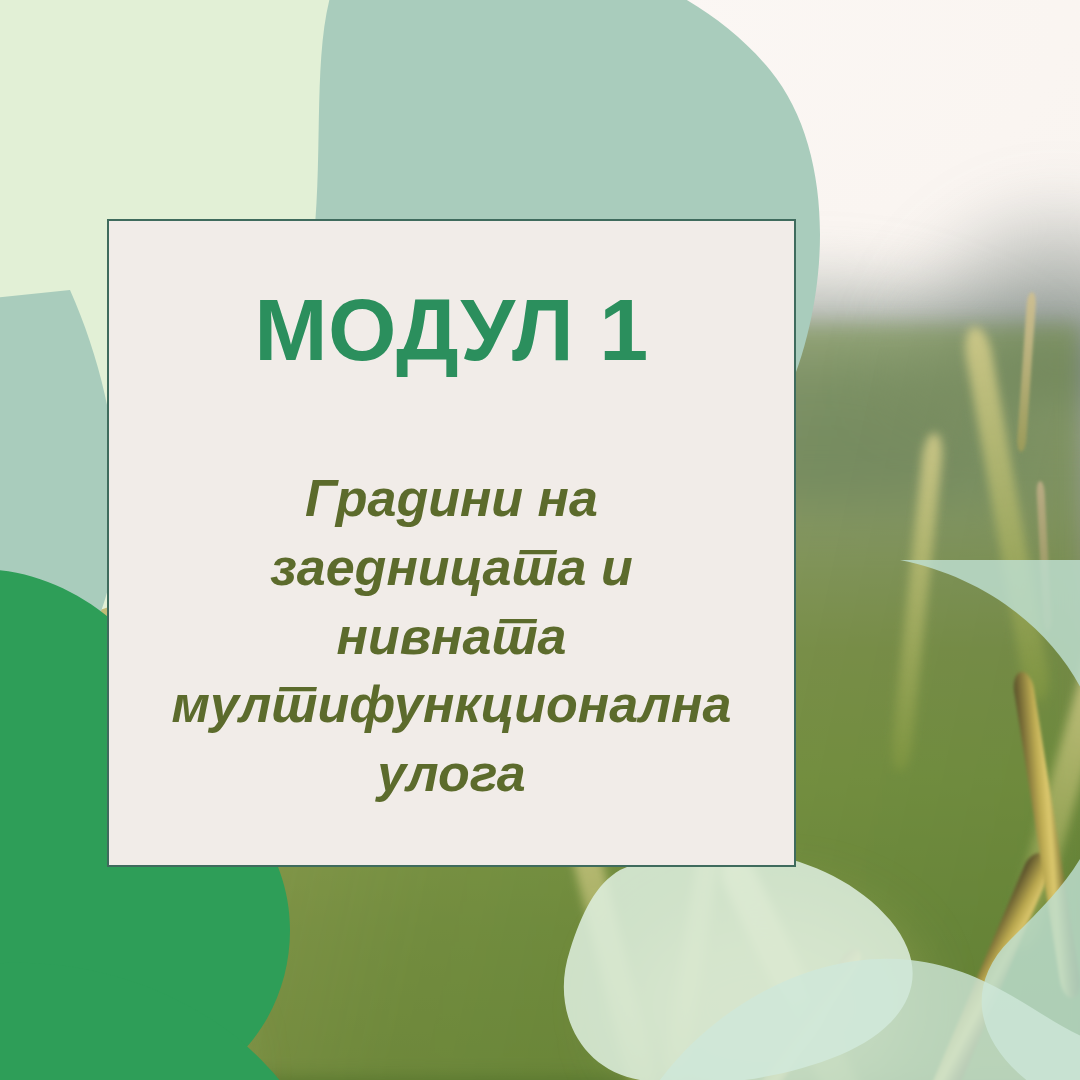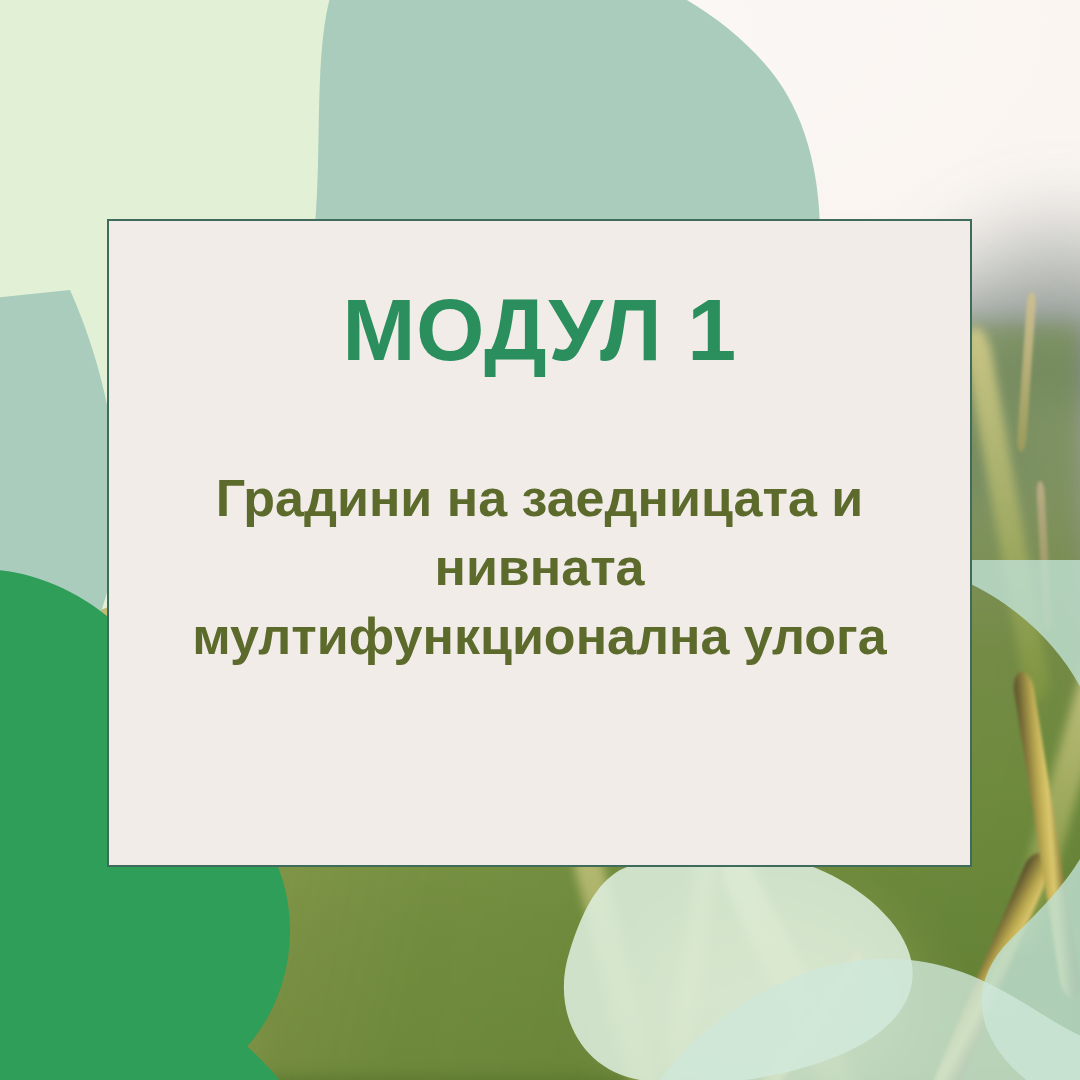--- a/index.html
+++ b/index.html
@@ -76,21 +76,21 @@
     position: absolute;
     z-index: 1;
   }
   .blob svg { display: block; width: 100%; height: 100%; }
 
   
   .card {
     position: absolute;
     left: 107px;
     top: 219px;
-    width: 865px;
+    width: 689px;
     height: 648px;
     z-index: 3;
     background: #f1ece8;
     border: 2px solid #3f6b5d;
     box-sizing: border-box;
     display: flex;
     flex-direction: column;
     align-items: center;
     padding: 62px 58px 0 58px;
   }
@@ -108,20 +108,21 @@
   .module-subtitle {
     margin: 8px;
     padding: 0;
     margin-top: 88px;
     color: #5c6b2c;
     font-size: 52px;
     font-weight: 700;
     line-height: 1.32;
     text-align: center;
     max-width: 760px;
+    font-style: italic;
   }
 </style>
 </head>
 <body>
 
 <div class="slide">
 
   <div class="photo-layer">
     <div class="photo-sky"></div>
     <div class="photo-ridge"></div>

